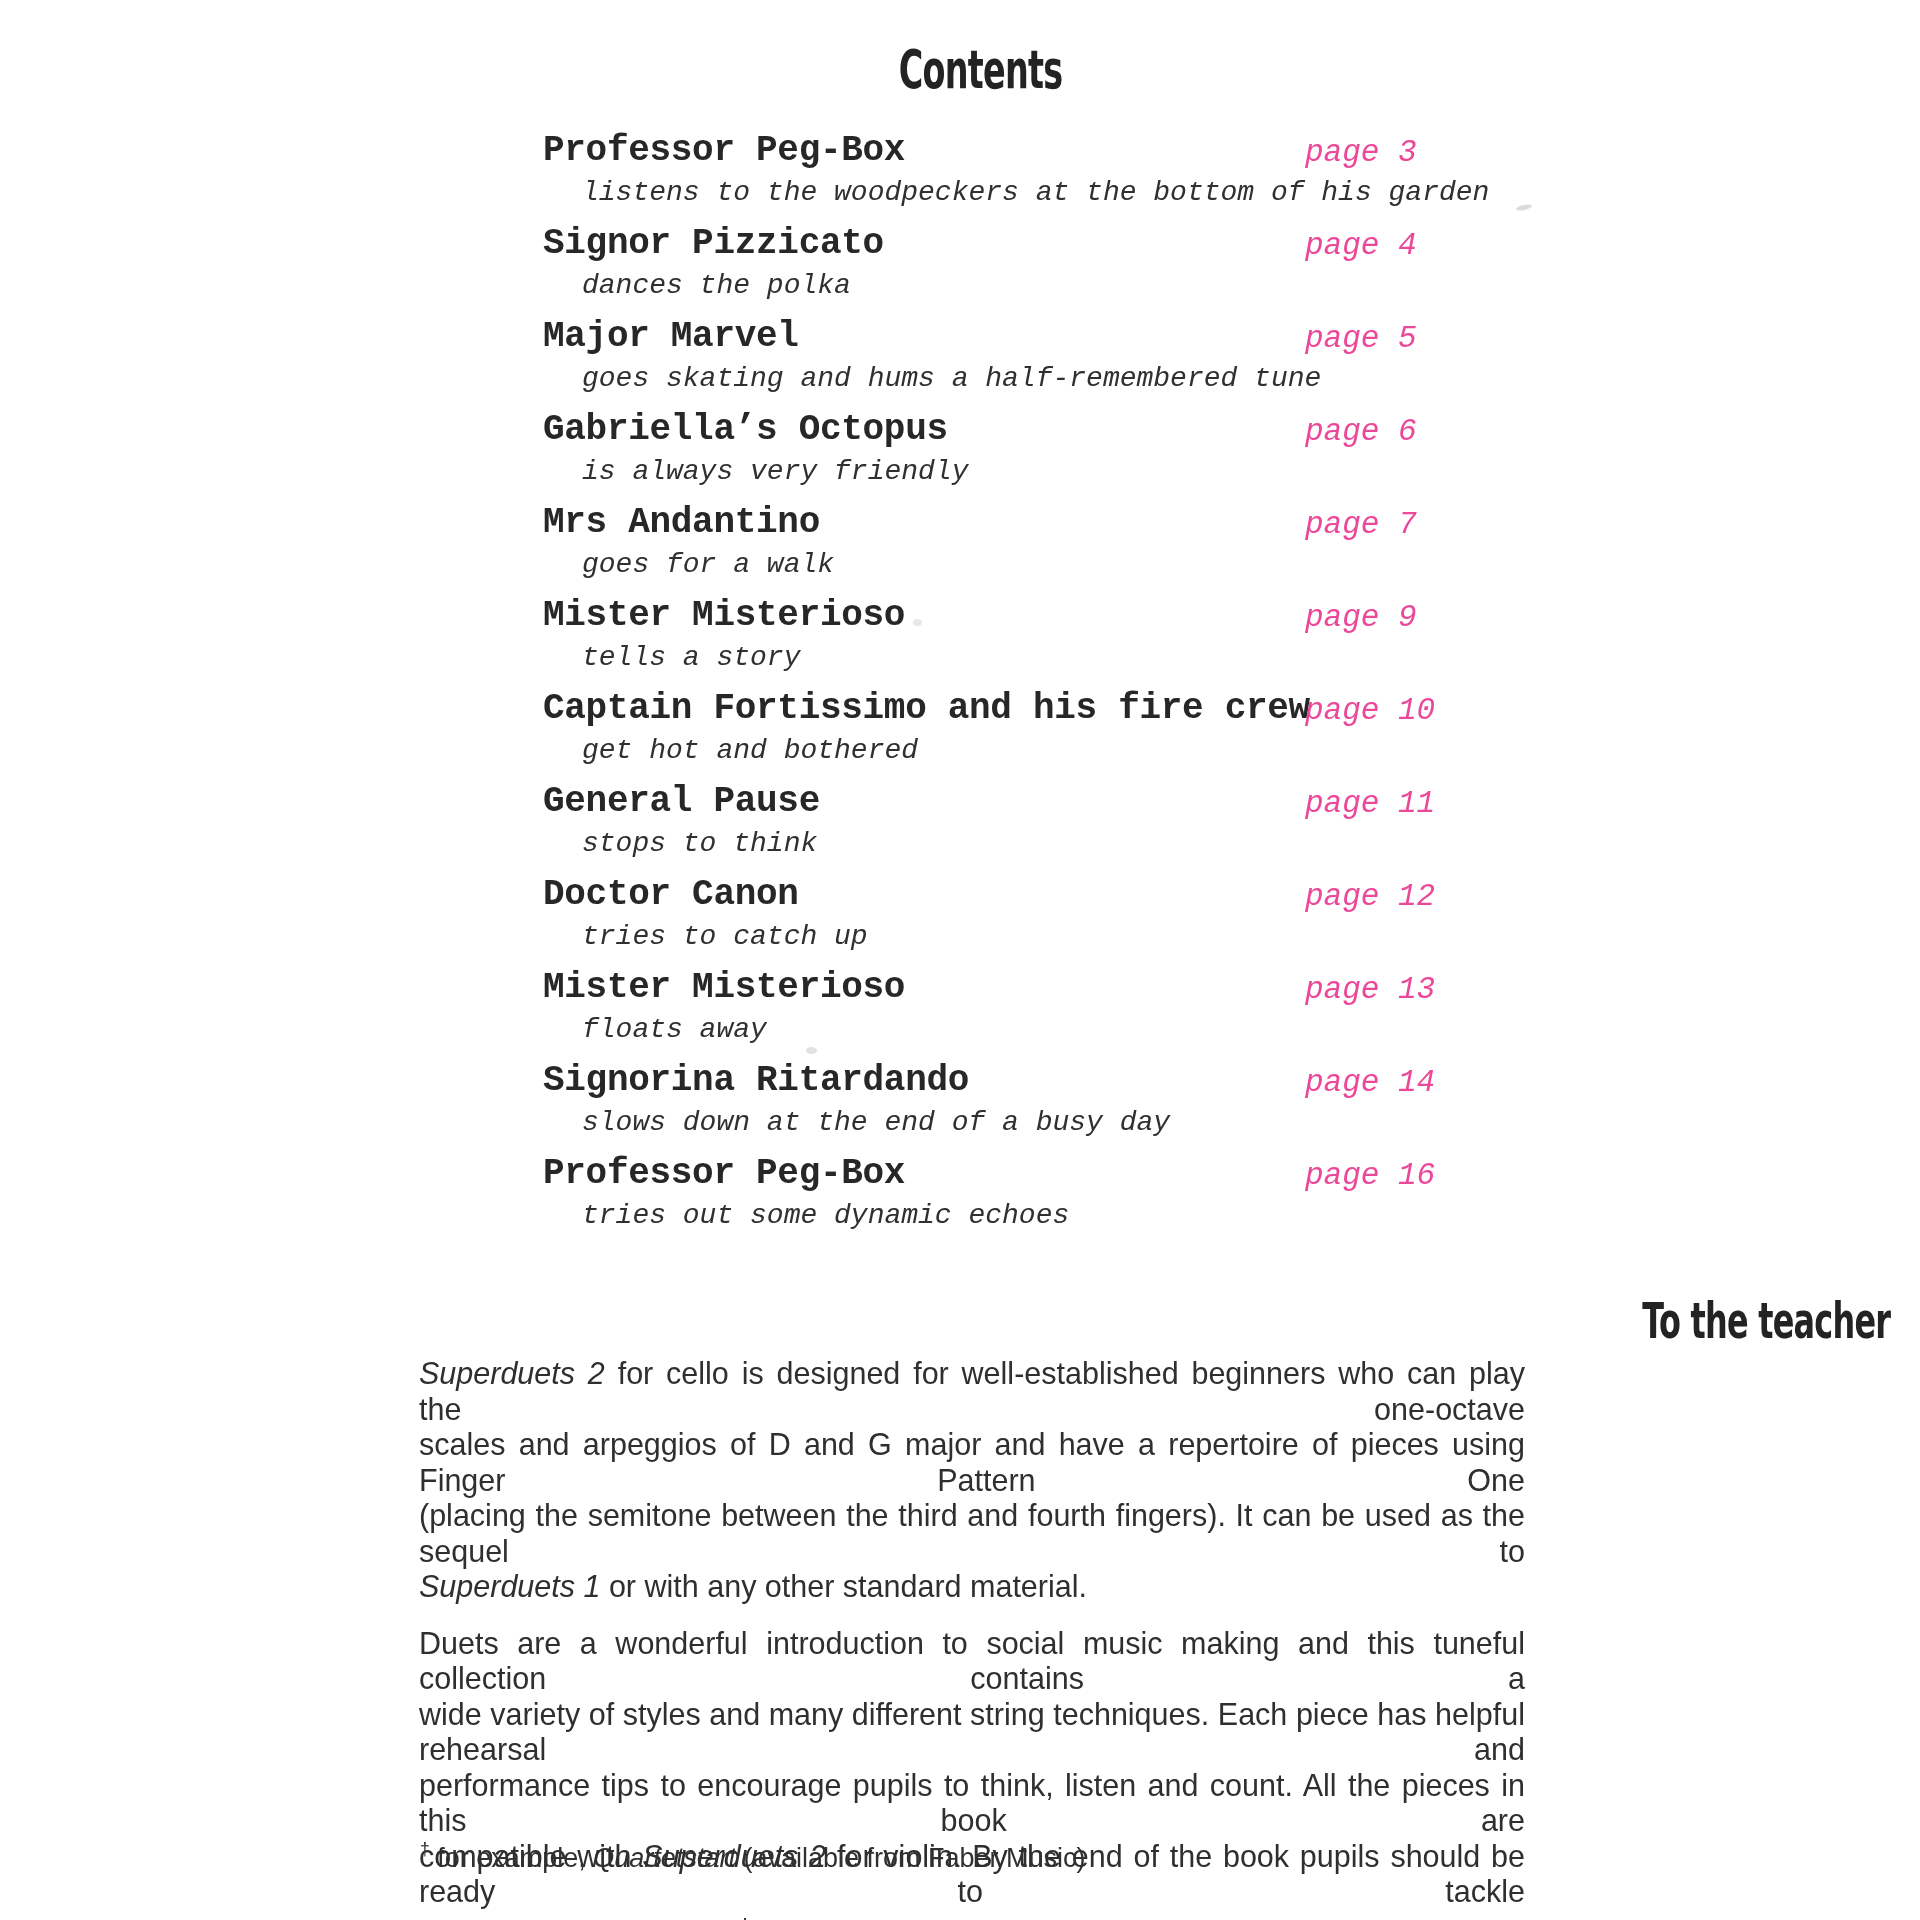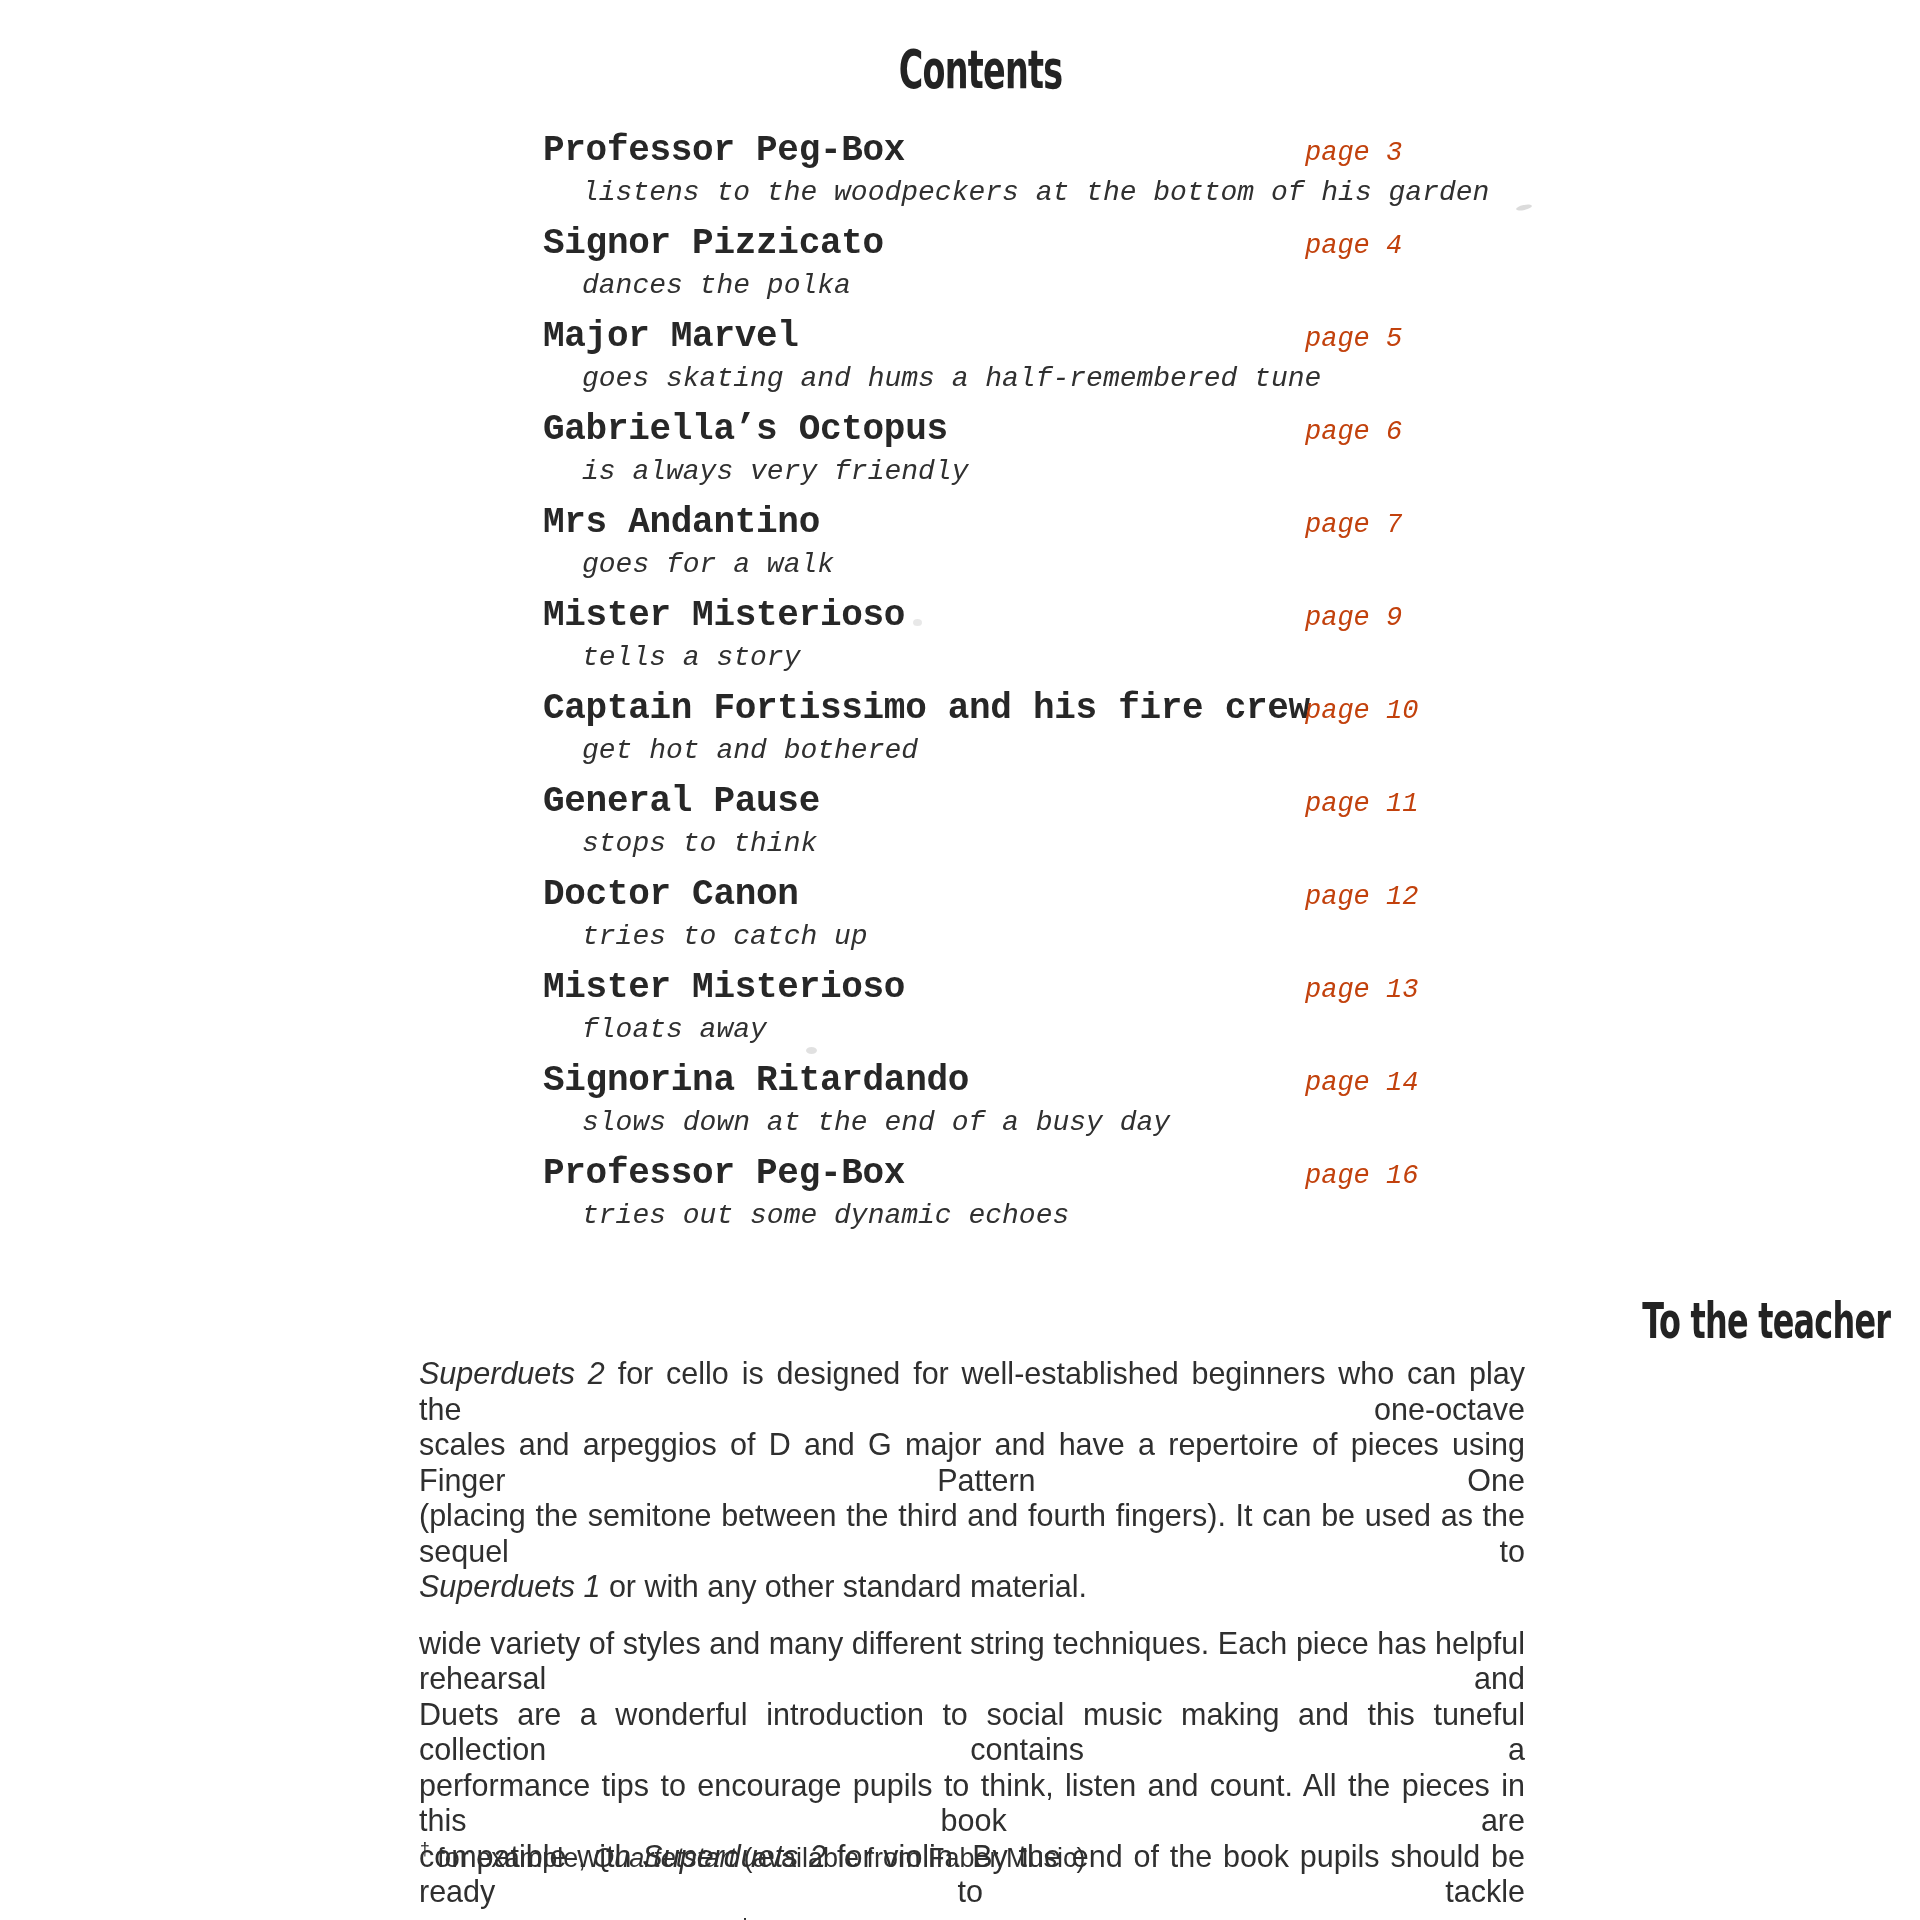--- a/index.html
+++ b/index.html
@@ -31,21 +31,21 @@
   .entry-title {
     font-size:36px; font-weight:bold; line-height:44px;
     letter-spacing:-0.3px; color:#272727;
   }
   .entry-sub {
     font-size:28px; font-style:italic; line-height:40px;
     margin-left:39px; color:#303030;
   }
   .entry-page {
     position:absolute; left:762px; top:5px;
-    font-size:27px; font-style:italic; line-height:38px; color:#c2410c;
+    font-size:31px; font-style:italic; line-height:38px; color:#ec4899;
   }
 
   .teacher-heading {
     position:absolute; top:1296px; left:0; width:100%;
     text-align:right; font-size:42px;
   }
   .teacher-heading .script-head { position:relative; left:10px; }
 
   .teacher-body {
     position:absolute; left:419px; top:1356px; width:1106px;
@@ -157,22 +157,22 @@
 
   <div class="teacher-body">
     <div id="teacher-paras">
         <div class="para">
           <div class="para-line"><span class="it">Superduets 2</span><span> for cello is designed for well-established beginners who can play the one-octave</span></div>
           <div class="para-line"><span>scales and arpeggios of D and G major and have a repertoire of pieces using Finger Pattern One</span></div>
           <div class="para-line"><span>(placing the semitone between the third and fourth fingers). It can be used as the sequel to</span></div>
           <div class="para-line"><span class="it">Superduets 1</span><span> or with any other standard material.</span></div>
         </div>
         <div class="para">
+          <div class="para-line"><span>Duets are a wonderful introduction to social music making and this tuneful collection contains a</span></div>
           <div class="para-line"><span>wide variety of styles and many different string techniques. Each piece has helpful rehearsal and</span></div>
-          <div class="para-line"><span>Duets are a wonderful introduction to social music making and this tuneful collection contains a</span></div>
           <div class="para-line"><span>performance tips to encourage pupils to think, listen and count. All the pieces in this book are</span></div>
           <div class="para-line"><span>compatible with </span><span class="it">Superduets 2</span><span> for violin. By the end of the book pupils should be ready to tackle</span></div>
           <div class="para-line"><span>beginner string quartets</span><span class="sup">†</span><span>.</span></div>
         </div>
       </div>
 
   </div>
 
   <div class="footnote">
     <span id="footnote-text"><span class="sup">†</span><span> for example, </span><span class="it">Quartetstart</span><span> (available from Faber Music)</span></span>

